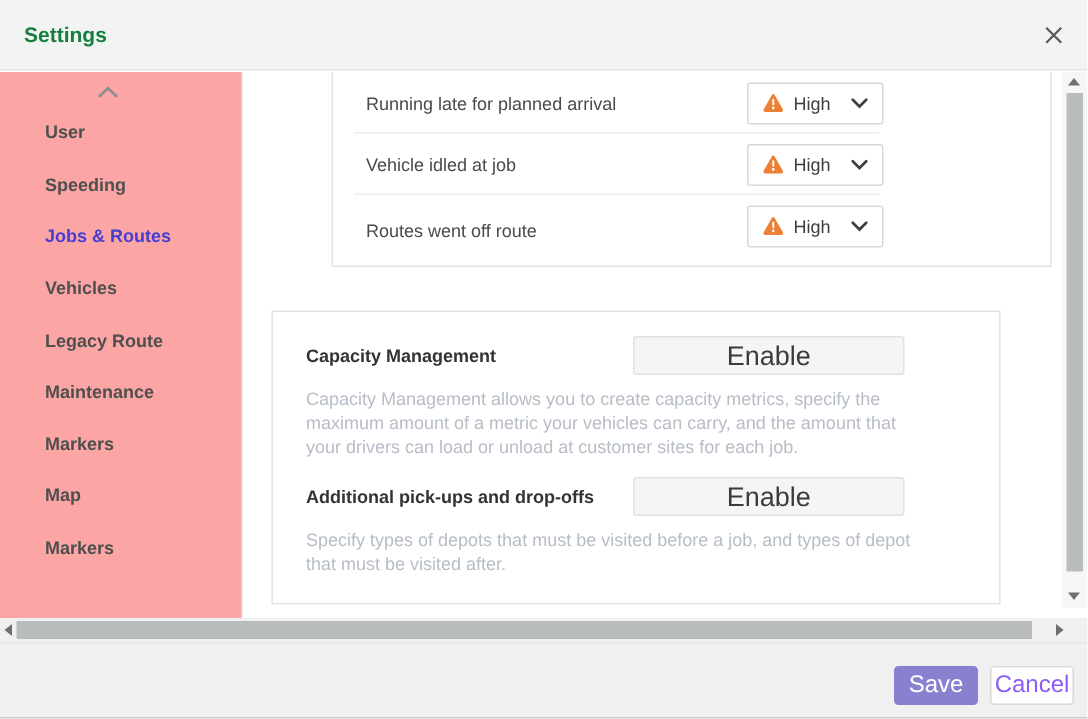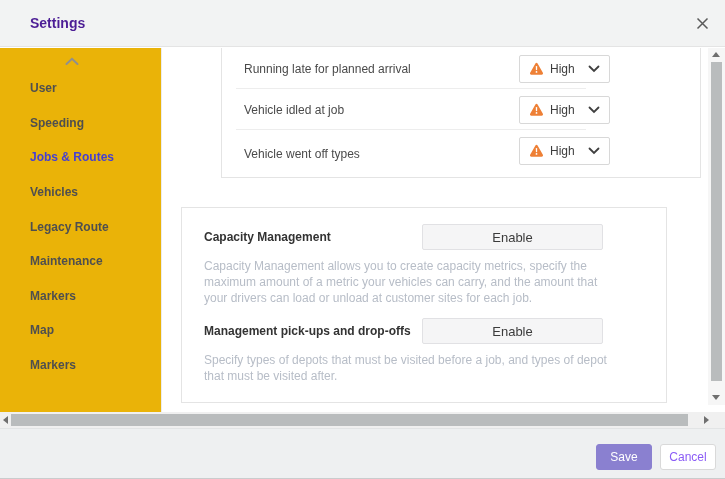--- a/index.html
+++ b/index.html
@@ -2,48 +2,48 @@
 <html><head>
 <meta charset="utf-8">
 <style>
   * { margin:0; padding:0; box-sizing:border-box; }
   html,body { width:725px; height:479px; }
   body { font-family:"Liberation Sans","DejaVu Sans",sans-serif; font-size:12px; color:#444; background:#fff; }
   .window { position:relative; width:725px; height:479px; overflow:hidden; background:#fff; border-bottom:1px solid #c9cccd; }
 
   
   .titlebar { position:absolute; left:0; top:0; width:725px; height:47px; background:#f2f3f3; border-bottom:1px solid #e4e4e4; }
-  .titlebar .title { position:absolute; left:30px; top:50%; transform:translateY(-50%); font-size:14px; font-weight:700; color:#4c1d95; }
+  .titlebar .title { position:absolute; left:16px; top:50%; transform:translateY(-50%); font-size:14px; font-weight:700; color:#15803d; }
   .close-btn { position:absolute; right:13px; top:50%; transform:translateY(-50%); width:20px; height:20px; display:flex; align-items:center; justify-content:center; cursor:pointer; }
 
   
-  .sidebar { position:absolute; left:0; top:48px; width:162px; height:364px; background:#eab308; border-right:1px solid #ececec; }
+  .sidebar { position:absolute; left:0; top:48px; width:162px; height:364px; background:#fca5a5; border-right:1px solid #ececec; }
   .sidebar-scroll-up { position:absolute; left:60px; top:6px; width:24px; height:14px; display:flex; align-items:center; justify-content:center; cursor:pointer; }
   .nav { position:absolute; left:0; top:23px; width:100%; }
   .nav-item { height:34.6px; display:flex; align-items:center; padding-left:30px; font-weight:600; color:#4f4f4f; cursor:pointer; }
   .nav-item.active { color:#453fd1; font-weight:700; }
 
   
   .content { position:absolute; left:163px; top:48px; width:545px; height:364px; background:#fff; overflow:hidden; }
 
   .card-alerts { position:absolute; left:18px; top:0; width:480px; height:130px; border:1px solid #e4e4e4; border-top:none; background:#fff;margin-left:40px; }
   .alert-row { position:relative; height:41px; }
   .alert-row:last-child { height:48px; }
   .alert-row .row-label { position:absolute; left:22px; top:50%; transform:translateY(-50%); color:#4a4a4a; }
   .alert-row .divider { position:absolute; left:14px; bottom:0; width:350px; height:1px; background:#ededed; }
-  .severity-select { position:absolute; left:297px; top:6.5px; width:91px; height:28px; background:#fff; border:1px solid #d8d8d8; border-radius:2px; display:flex; align-items:center; padding:0 9px; cursor:pointer; }
+  .severity-select { position:absolute; left:276px; top:6.5px; width:91px; height:28px; background:#fff; border:1px solid #d8d8d8; border-radius:2px; display:flex; align-items:center; padding:0 9px; cursor:pointer; }
   .severity-select .sev-label { margin-left:6px; color:#3d3d3d; }
   .severity-select .chev { margin-left:auto; display:flex; align-items:center; }
 
   .card-advanced { position:absolute; left:18px; top:159px; width:480px; height:196px; border:1px solid #e4e4e4; border-radius:0; padding:4px 0 0 0; background:#fff; }
   fieldset.card-advanced legend { margin-left:12px; padding:0 7px; font-weight:700; color:#333; }
   .feature-row { display:flex; align-items:center; margin:12px 63px 0 22px; }
   .feature-row:first-of-type { }
   .feature-title { flex:1; font-weight:700; color:#333; }
-  .enable-btn { width:181px; height:26px; background:#f5f5f6; border:1px solid #e1e1e4; border-radius:2px; font-size:13px; color:#3b3b3b; font-family:inherit; cursor:pointer; }
+  .enable-btn { width:181px; height:26px; background:#f5f5f6; border:1px solid #e1e1e4; border-radius:2px; font-size:18px; color:#3b3b3b; font-family:inherit; cursor:pointer; }
   .feature-desc { margin:8px 48px 0 22px; width:414px; color:#b7bdc7; line-height:16px; }
 
   
   .vscrollbar { position:absolute; left:708px; top:48px; width:17px; height:357px; background:#f6f6f6; }
   .vthumb { position:absolute; left:3px; top:14px; width:11px; height:319px; background:#b9bcbd; cursor:pointer; }
   .arrow { width:0; height:0; }
   .arr-up   { border-left:4px solid transparent; border-right:4px solid transparent; border-bottom:5px solid #6f6f6f; }
   .arr-down { border-left:4px solid transparent; border-right:4px solid transparent; border-top:5px solid #6f6f6f; }
   .arr-left { border-top:4px solid transparent; border-bottom:4px solid transparent; border-right:5px solid #6f6f6f; }
   .arr-right{ border-top:4px solid transparent; border-bottom:4px solid transparent; border-left:5px solid #6f6f6f; }
@@ -51,21 +51,21 @@
   .vscroll-down { position:absolute; left:4px; bottom:5px; cursor:pointer; }
 
   
   .hscrollbar { position:absolute; left:0; top:412px; width:725px; height:16px; background:#f0f0f0; }
   .hthumb { position:absolute; left:11px; top:2px; width:677px; height:12px; background:#b9bcbd; cursor:pointer; }
   .hscroll-left  { position:absolute; left:3px; top:4px; cursor:pointer; }
   .hscroll-right { position:absolute; left:704px; top:4px; cursor:pointer; }
 
   
   .footer { position:absolute; left:0; top:428px; width:725px; height:51px; background:#eef0f1; border-top:1px solid #e2e4e5; }
-  .btn { position:absolute; top:15px; height:26px; width:56px; border-radius:3px; font-size:12px; font-family:inherit; cursor:pointer; }
+  .btn { position:absolute; top:15px; height:26px; width:56px; border-radius:3px; font-size:16px; font-family:inherit; cursor:pointer; }
   .btn-save { right:73px; background:#8a80d0; border:1px solid #8a80d0; color:#fff; }
   .btn-cancel { right:9px; background:#fff; border:1px solid #d9d9d9; color:#8b5cf6; }
 </style>
 </head>
 <body>
 
 <div class="window">
 
   <div class="titlebar">
     <div class="title">Settings</div>
@@ -129,21 +129,21 @@
           <span class="chev">
               <svg width="12" height="8" viewBox="0 0 12 8">
                 <path d="M1.5 1.5 L6 6 L10.5 1.5" stroke="#3f3f3f" stroke-width="1.8" fill="none" stroke-linecap="round"></path>
               </svg>
             </span>
         </div>
         <div class="divider"></div>
       </div>
 
       <div class="alert-row">
-        <span class="row-label">Vehicle went off types</span>
+        <span class="row-label">Routes went off route</span>
         <div class="severity-select">
           <svg width="15" height="15" viewBox="0 0 16 16">
               <path d="M8 1.8 C8.4 1.8 8.8 2 9 2.4 L14.8 12.6 C15.3 13.5 14.6 14.6 13.6 14.6 H2.4 C1.4 14.6 0.7 13.5 1.2 12.6 L7 2.4 C7.2 2 7.6 1.8 8 1.8 Z" fill="#ee8036"></path>
               <rect x="7.3" y="5.2" width="1.4" height="4.6" rx="0.7" fill="#fff"></rect>
               <circle cx="8" cy="11.7" r="0.95" fill="#fff"></circle>
             </svg>
           <span class="sev-label">High</span>
           <span class="chev">
               <svg width="12" height="8" viewBox="0 0 12 8">
                 <path d="M1.5 1.5 L6 6 L10.5 1.5" stroke="#3f3f3f" stroke-width="1.8" fill="none" stroke-linecap="round"></path>
@@ -155,21 +155,21 @@
 
     <fieldset class="card-advanced">
 
       <div class="feature-row">
         <span class="feature-title">Capacity Management</span>
         <button class="enable-btn">Enable</button>
       </div>
       <p class="feature-desc">Capacity Management allows you to create capacity metrics, specify the maximum amount of a metric your vehicles can carry, and the amount that your drivers can load or unload at customer sites for each job.</p>
 
       <div class="feature-row">
-        <span class="feature-title">Management pick-ups and drop-offs</span>
+        <span class="feature-title">Additional pick-ups and drop-offs</span>
         <button class="enable-btn">Enable</button>
       </div>
       <p class="feature-desc">Specify types of depots that must be visited before a job, and types of depot that must be visited after.</p>
     </fieldset>
   </div>
 
   <div class="vscrollbar">
     <div class="vscroll-up">
         <div class="arrow arr-up"></div>
       </div>

